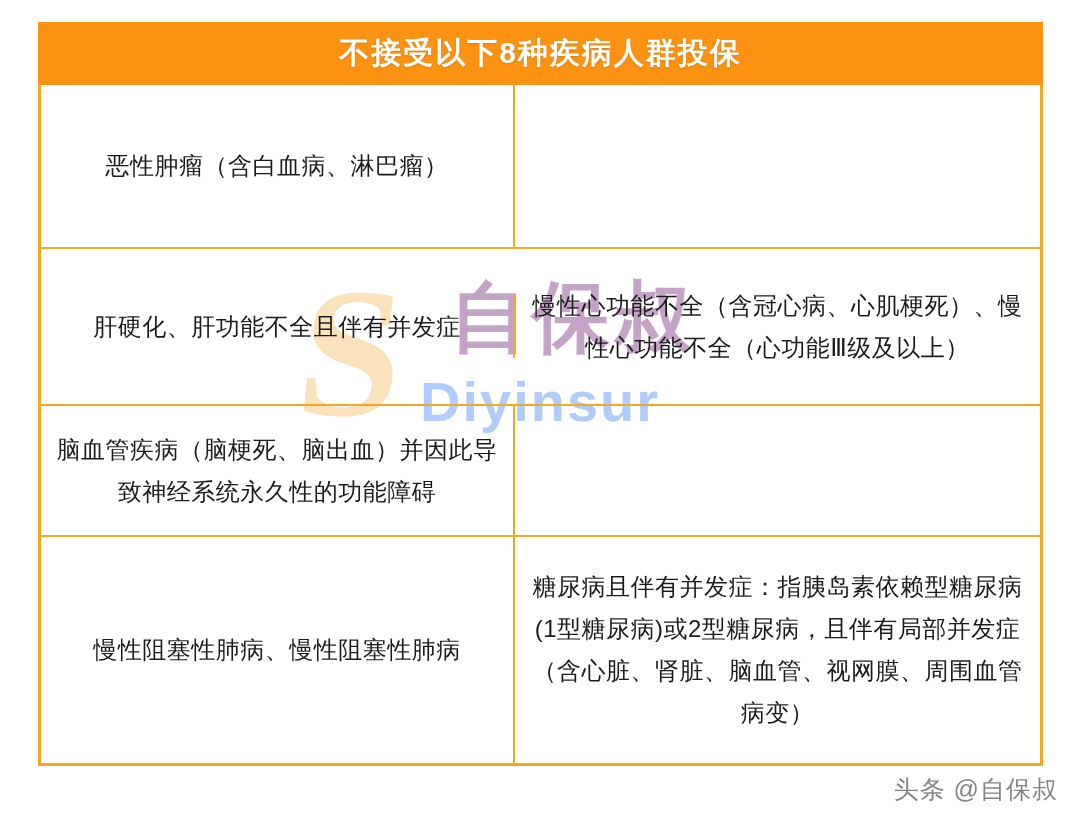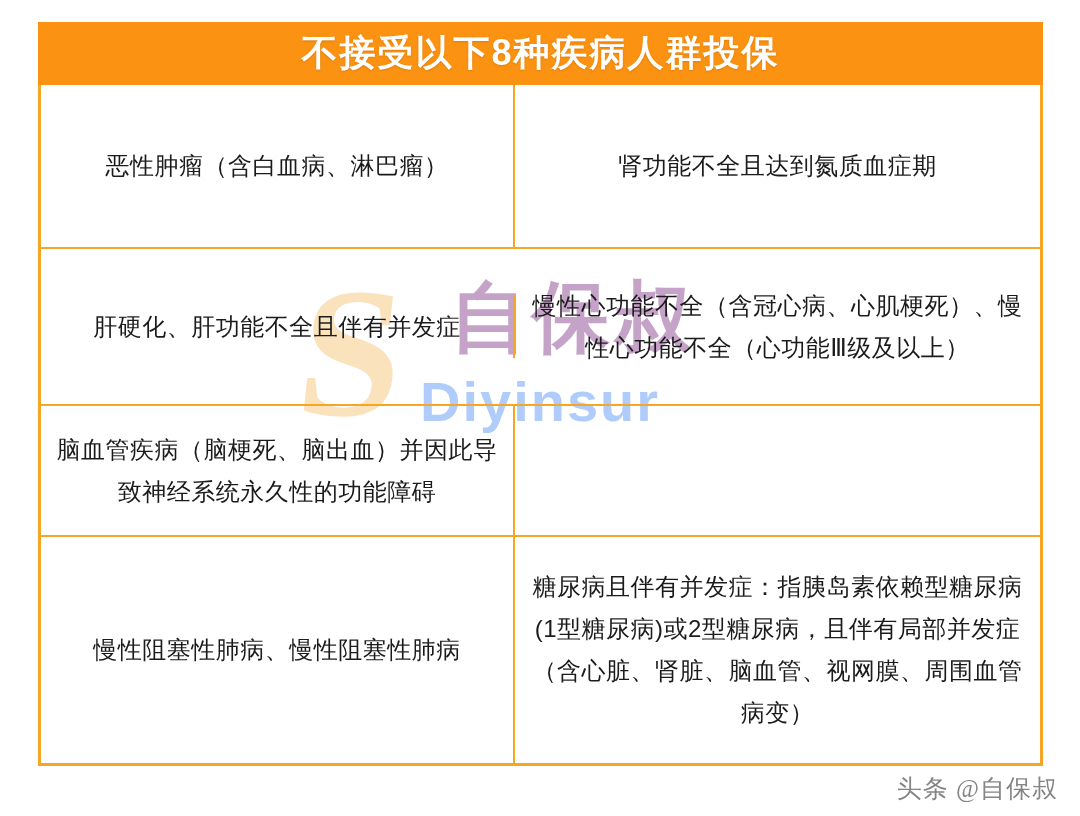--- a/index.html
+++ b/index.html
@@ -66,42 +66,42 @@
     position: absolute;
     right: 22px;
     bottom: 12px;
     font-size: 25px;
     line-height: 30px;
     color: #555555;
     opacity: 0.72;
     letter-spacing: 1px;
     white-space: nowrap;
     z-index: 6;
-    font-family: Liberation Serif, serif;
+    font-family: Liberation Sans, sans-serif;
   }
 
   
   .table-wrap {
     position: absolute;
     left: 38px;
     top: 22px;
     width: 1005px;
     z-index: 3;
   }
   .table-header {
     background: #fb9211;
     height: 63px;
     display: flex;
     align-items: center;
     justify-content: center;
     box-sizing: border-box;
   }
   .table-header .title {
     color: #ffffff;
-    font-size: 36px;
+    font-size: 30px;
     font-weight: bold;
     letter-spacing: 2px;
     text-shadow: 0 1px 2px rgba(140,70,0,0.25);
   }
   .grid {
     border-left: 3px solid #f5a623;
     border-right: 3px solid #f5a623;
     border-bottom: 3px solid #f5a623;
     box-sizing: border-box;
     background: transparent;
@@ -148,21 +148,20 @@
 <div class="table-wrap">
 
   <div class="table-header">
     <span class="title">不接受以下8种疾病人群投保</span>
   </div>
 
   <div class="grid">
 
     <div class="row r1">
       <div class="cell left">恶性肿瘤（含白血病、淋巴瘤）</div>
-      <div class="cell right">肾功能不全且达到氮质血症期</div>
     </div>
 
     <div class="row r2">
       <div class="cell left">肝硬化、肝功能不全且伴有并发症</div>
       <div class="cell right">慢性心功能不全（含冠心病、心肌梗死）、慢性心功能不全（心功能Ⅲ级及以上）</div>
     </div>
 
     <div class="row r3">
       <div class="cell left">脑血管疾病（脑梗死、脑出血）并因此导致神经系统永久性的功能障碍</div>
     </div>

